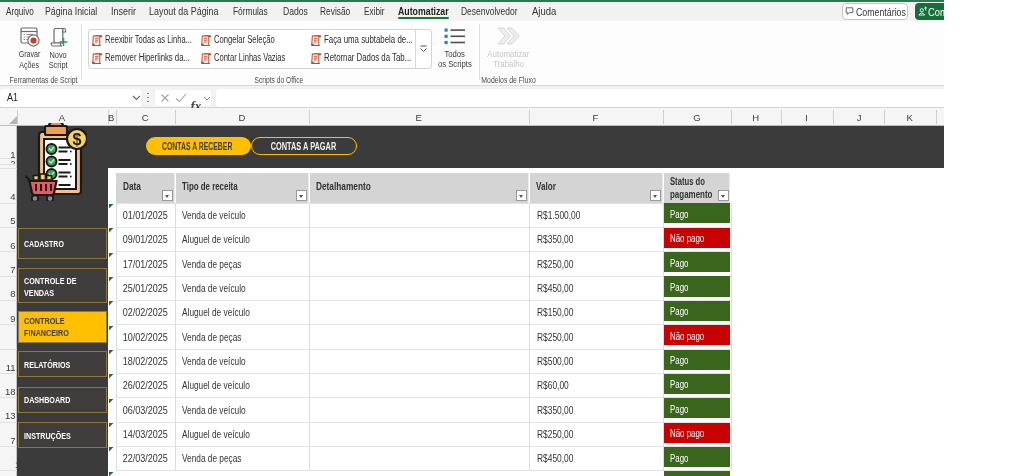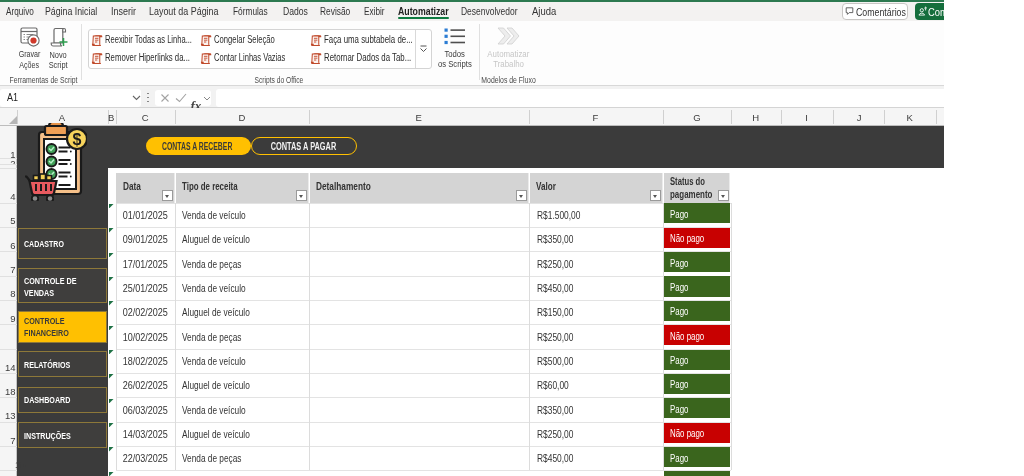--- a/index.html
+++ b/index.html
@@ -225,21 +225,21 @@
 <div class="ab" style="left:17px;top:125.5px;width:90.5px;height:350.5px;background:#3b3b3b;"></div>
 <div class="rownum" style="left:0;top:149px;">1</div>
 <div class="rownum" style="left:0;top:157.5px;height:6.5px;overflow:hidden;">2</div>
 <div class="rownum" style="left:0;top:190.5px;">4</div>
 <div class="rownum" style="left:0;top:215.4px;">5</div>
 <div class="rownum" style="left:0;top:239.75px;">6</div>
 <div class="rownum" style="left:0;top:264.1px;">7</div>
 <div class="rownum" style="left:0;top:288.45000000000005px;">8</div>
 <div class="rownum" style="left:0;top:312.8px;">9</div>
 <div class="rownum" style="left:0;top:336px;margin-left:36px;">10</div>
-<div class="rownum" style="left:0;top:361.5px;">14</div>
+<div class="rownum" style="left:0;top:361.5px;">11</div>
 <div class="rownum" style="left:0;top:385.85px;">18</div>
 <div class="rownum" style="left:0;top:410.20000000000005px;">13</div>
 <div class="rownum" style="left:0;top:434.55px;">7</div>
 <div class="rownum" style="left:10px;top:458.9px;">15</div>
 <div class="ab" style="left:0;top:157.8px;width:17px;height:1px;background:#e0e0e0;"></div>
 <div class="ab" style="left:0;top:164px;width:17px;height:1px;background:#e0e0e0;"></div>
 <div class="ab" style="left:0;top:168.4px;width:17px;height:1px;background:#e0e0e0;"></div>
 <div class="ab" style="left:0;top:202.6px;width:17px;height:1px;background:#e0e0e0;"></div>
 <div class="ab" style="left:0;top:226.95px;width:17px;height:1px;background:#e0e0e0;"></div>
 <div class="ab" style="left:0;top:251.3px;width:17px;height:1px;background:#e0e0e0;"></div>

